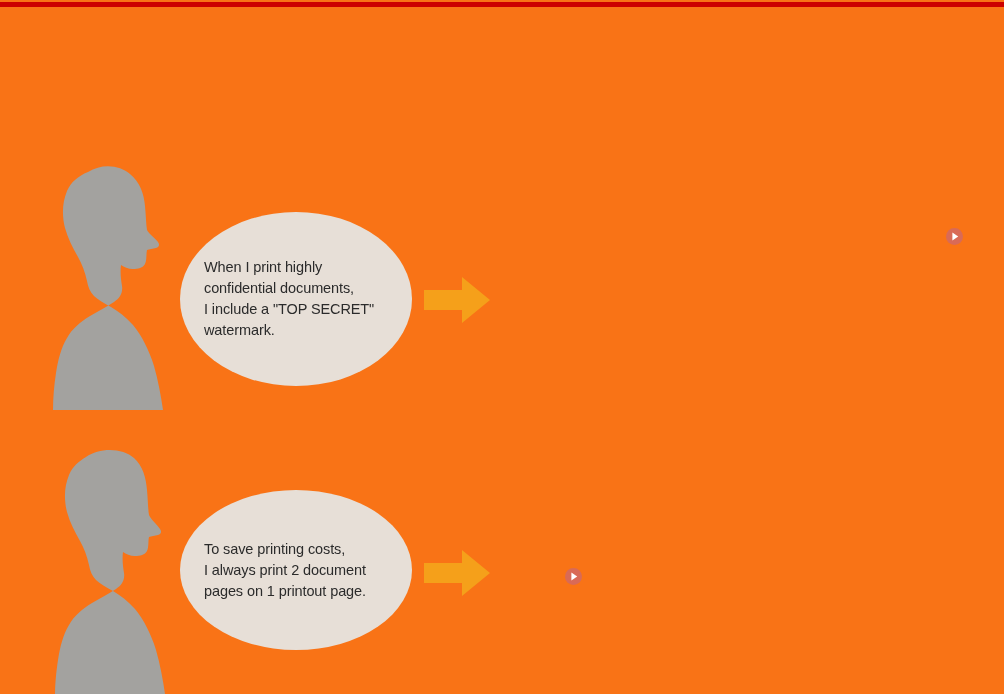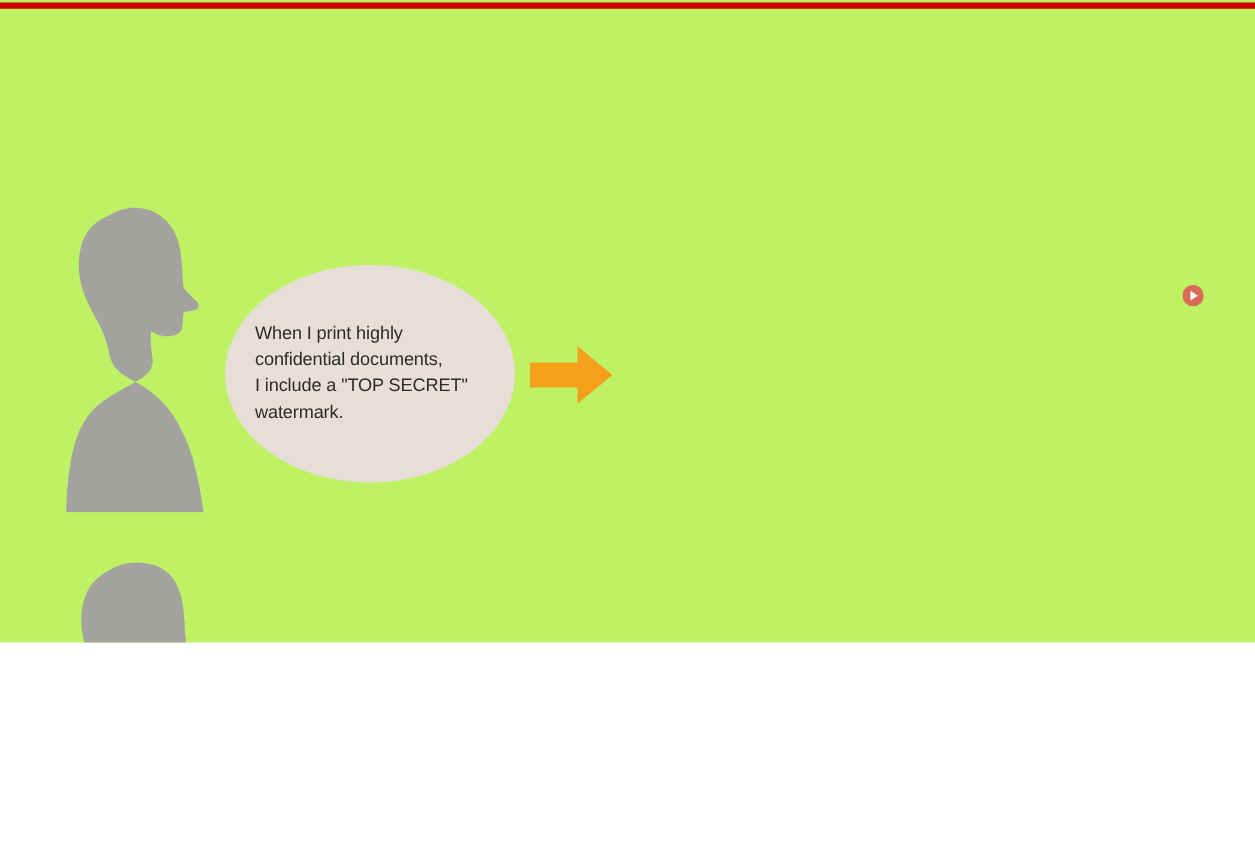--- a/index.html
+++ b/index.html
@@ -11,22 +11,22 @@
     width: 1004px;
     height: 694px;
     background: #ffffff;
     font-family: "Liberation Sans", sans-serif;
     overflow: hidden;
     position: relative;
   }
   .page {
     position: relative;
     width: 1004px;
-    height: 514px;
-    background: #bef264;
+    height: 694px;
+    background: #f97316;
     overflow: hidden;
   }
 
   
   .top-rule {
     position: absolute;
     left: 0;
     top: 2px;
     width: 1004px;
     height: 5px;
@@ -190,20 +190,25 @@
           C 78 142, 72 139, 68 135
           C 64 131, 62 126, 61 120
           C 59 111, 56 103, 52 96
           C 47 87, 42 78, 39 67
           C 36 55, 36 42, 41 30
           C 45 21, 50 17, 58 12
           Z"></path>
       </svg>
     </div>
 
+    <div class="bubble bubble-2">
+      <div class="bubble-text">To save printing costs,
+I always print 2 document
+pages on 1 printout page.</div>
+    </div>
 
     <div class="arrow arrow-2">
       <svg width="66" height="46" viewBox="0 0 66 46" xmlns="http://www.w3.org/2000/svg">
         <path fill="#f5a01a" d="M 0 13 L 38 13 L 38 0 L 66 23 L 38 46 L 38 33 L 0 33 Z"></path>
       </svg>
     </div>
 
   </div>
 
   <div class="play-icon play-icon-1">

